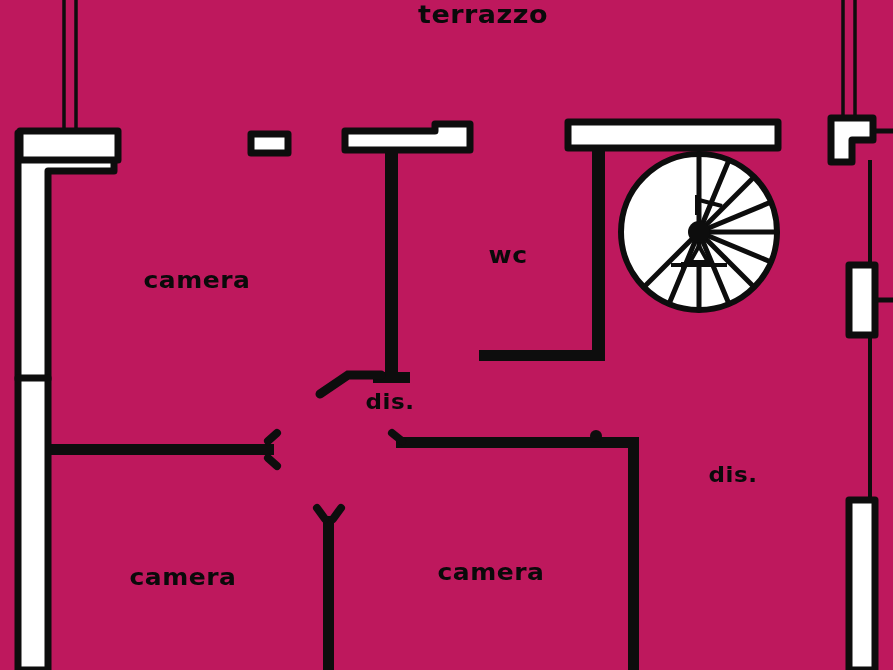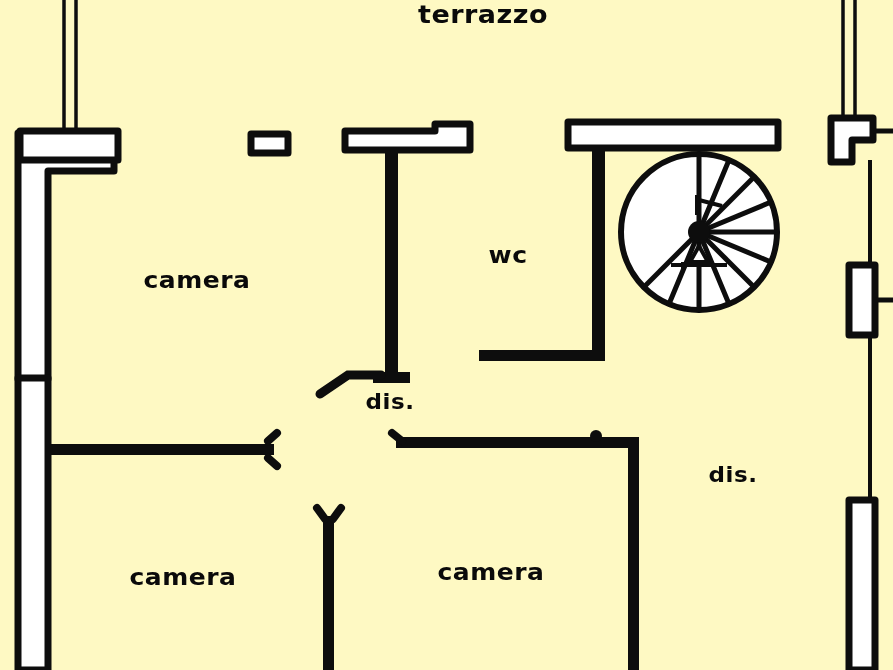--- a/index.html
+++ b/index.html
@@ -7,21 +7,21 @@
     padding: 0;
     background: #ffffff;
   }
   body {
     font-family: "DejaVu Sans", sans-serif;
   }
   #plan-root {
     position: relative;
     width: 893px;
     height: 670px;
-    background: #fef9c3;
+    background: #be185d;
     overflow: hidden;
   }
   #plan-svg {
     position: absolute;
     left: 0;
     top: 0;
     width: 893px;
     height: 670px;
     display: block;
   }

